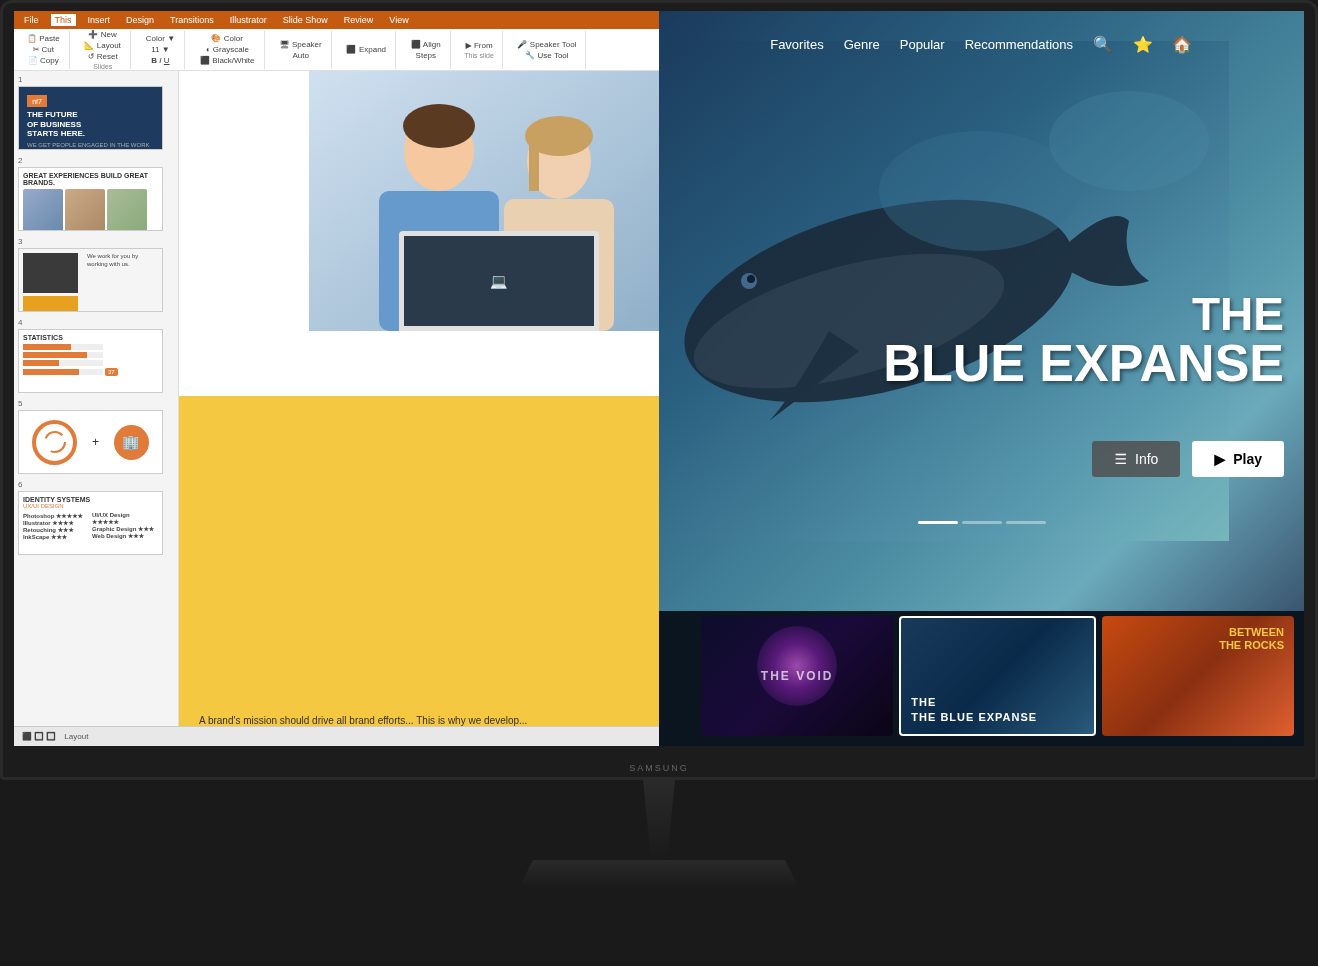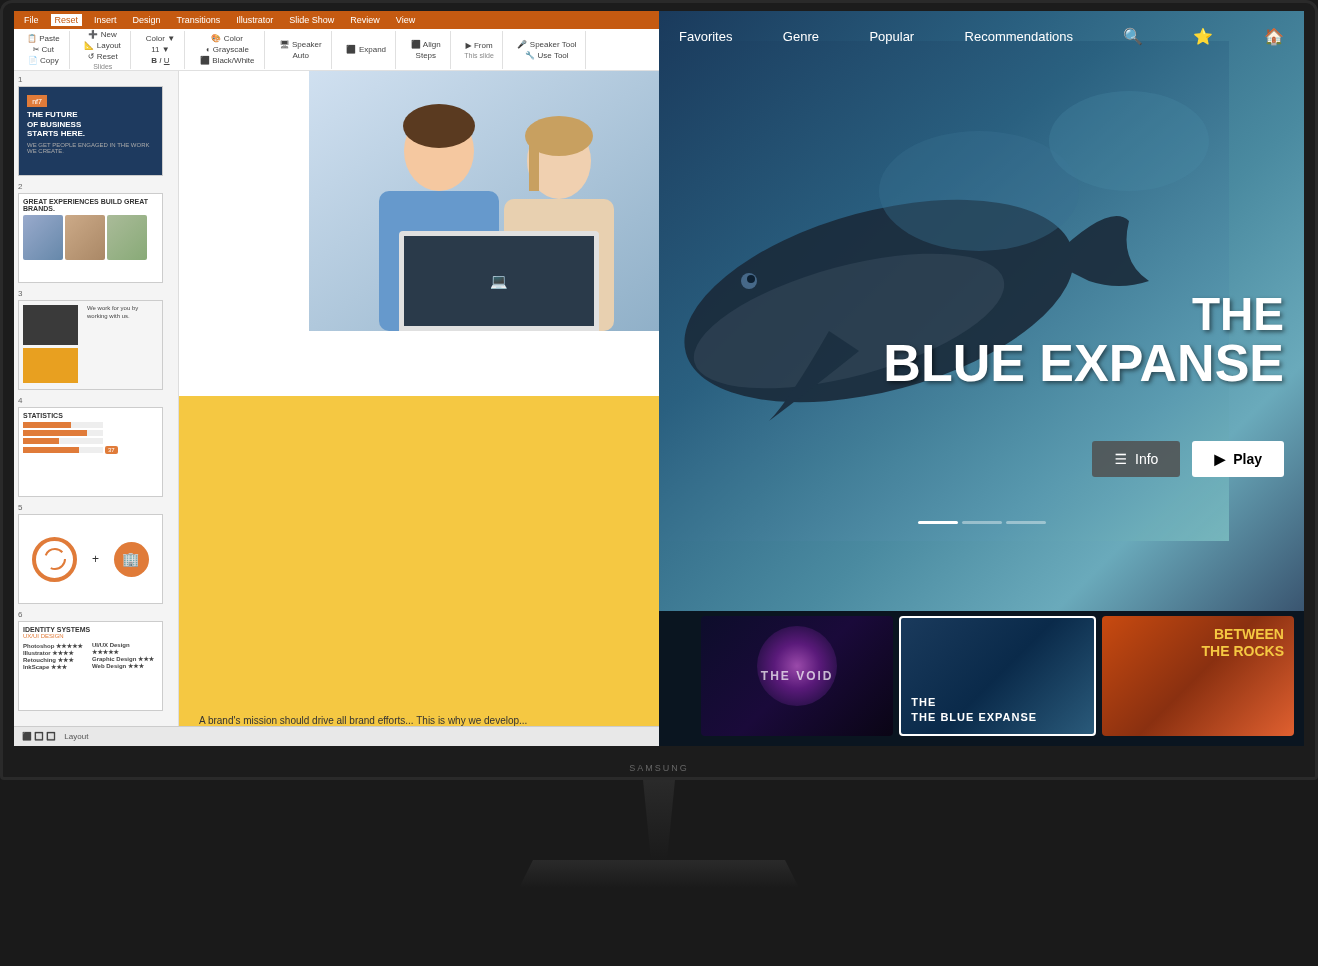--- a/index.html
+++ b/index.html
@@ -136,21 +136,21 @@
     }
 
     .slide-num {
       font-size: 8px;
       color: #666;
       margin-bottom: 2px;
     }
 
     .slide-img {
       width: 145px;
-      height: 90px;
+      height: 64px;
       border: 1px solid #ccc;
       overflow: hidden;
       position: relative;
     }
 
     
     .s1 {
       background: #1e3a5f;
     }
 
@@ -471,27 +471,27 @@
       left: 0;
       width: 100%;
       height: 600px;
       background: linear-gradient(135deg, #1a3a5c 0%, #2a6080 30%, #4a8aa0 60%, #6aaabb 80%, #3a5570 100%);
       overflow: hidden;
     }
 
     
     .stream-nav {
       position: absolute;
-      top: 0;
+      top: 8px;
       left: 0;
       right: 0;
       height: 50px;
       display: flex;
       align-items: center;
-      justify-content: space-between;
+      justify-content: center;
       padding: 8px 20px;
       gap: 20px;
       z-index: 20;
     }
 
     .nav-item {
       color: white;
       font-size: 13px;
       cursor: pointer;
       font-family: Arial, sans-serif;
@@ -655,21 +655,21 @@
       height: 80px;
       border-radius: 50%;
       background: radial-gradient(circle at center, #9a4aaa 0%, #5a1a7a 40%, #0a0a2a 100%);
     }
 
     .thumb-rocks-label {
       position: absolute;
       top: 10px;
       right: 10px;
       color: #f5c842;
-      font-size: 14px;
+      font-size: 11px;
       font-weight: bold;
       line-height: 1.2;
       text-align: right;
     }
 
     
     .monitor-stand-neck {
       width: 80px;
       height: 80px;
       background: linear-gradient(180deg, #2a2a2a 0%, #1a1a1a 100%);
@@ -707,21 +707,21 @@
 <body>
 
 <div class="monitor-outer">
 
   <div class="monitor-screen">
 
     <div class="ppt-side">
 
       <div class="ribbon-tabs">
         <span class="ribbon-tab">File</span>
-        <span class="ribbon-tab active">Reset</span>
+        <span class="ribbon-tab active">This</span>
         <span class="ribbon-tab">Insert</span>
         <span class="ribbon-tab">Design</span>
         <span class="ribbon-tab">Transitions</span>
         <span class="ribbon-tab">Illustrator</span>
         <span class="ribbon-tab">Slide Show</span>
         <span class="ribbon-tab">Review</span>
         <span class="ribbon-tab">View</span>
       </div>
 
       <div class="ribbon-content">

